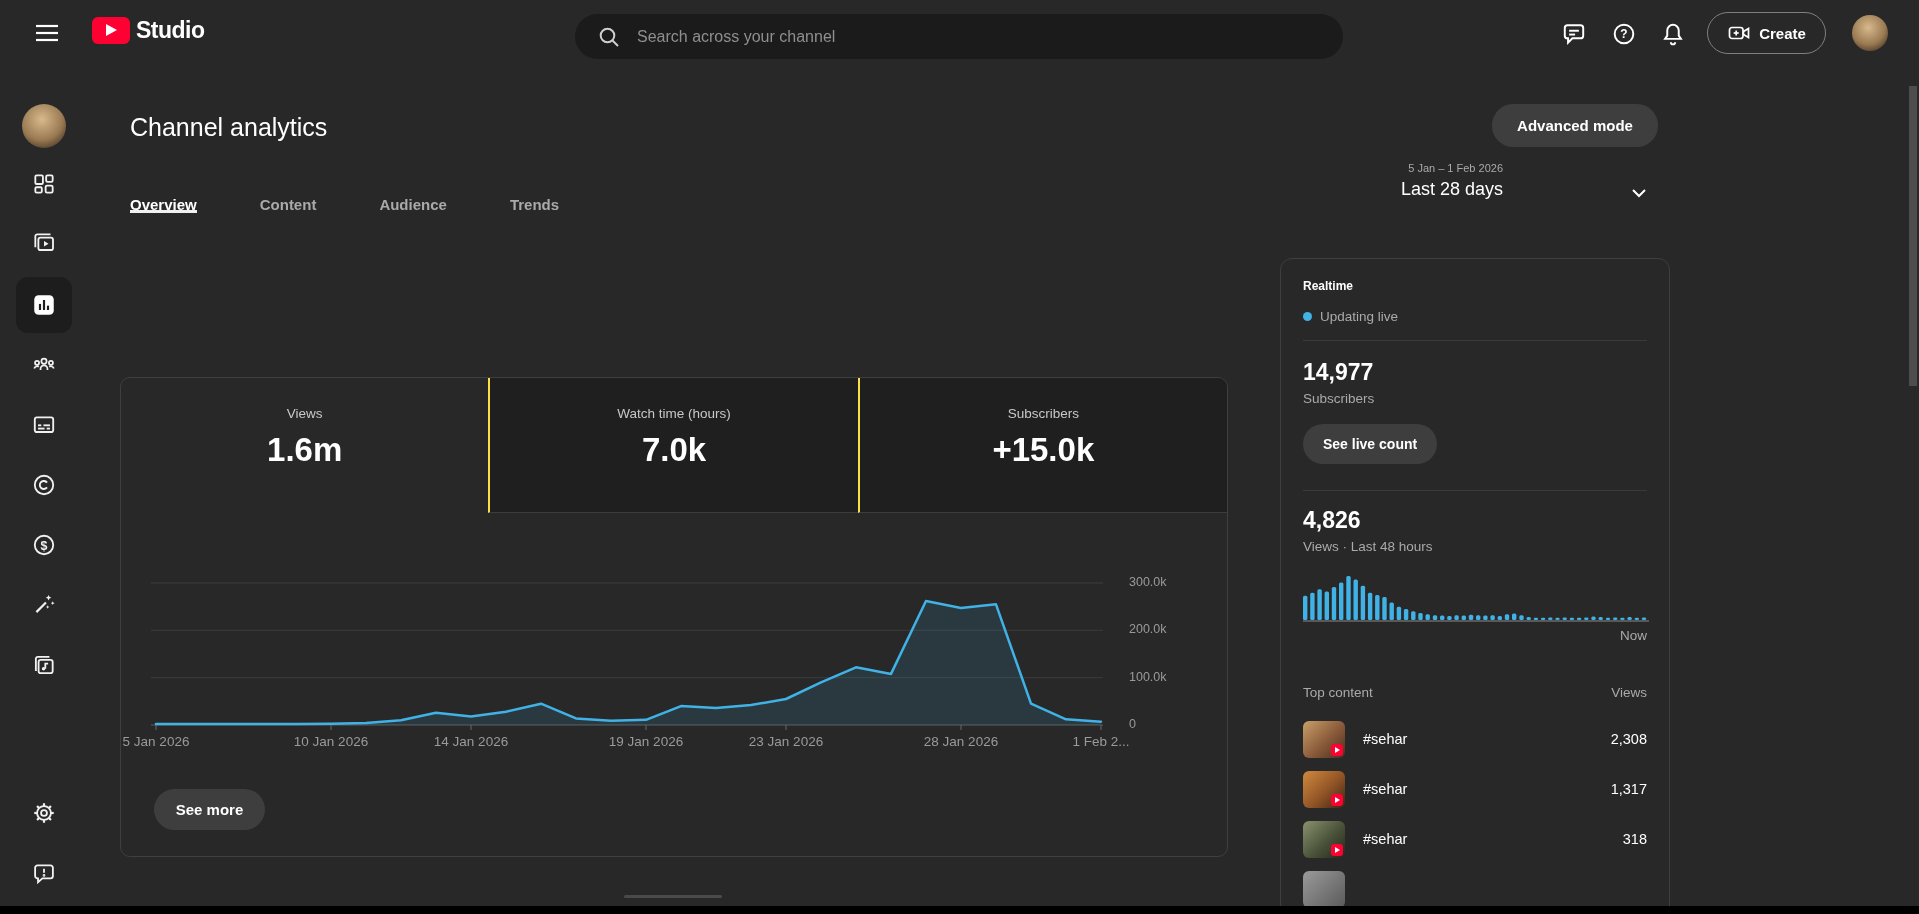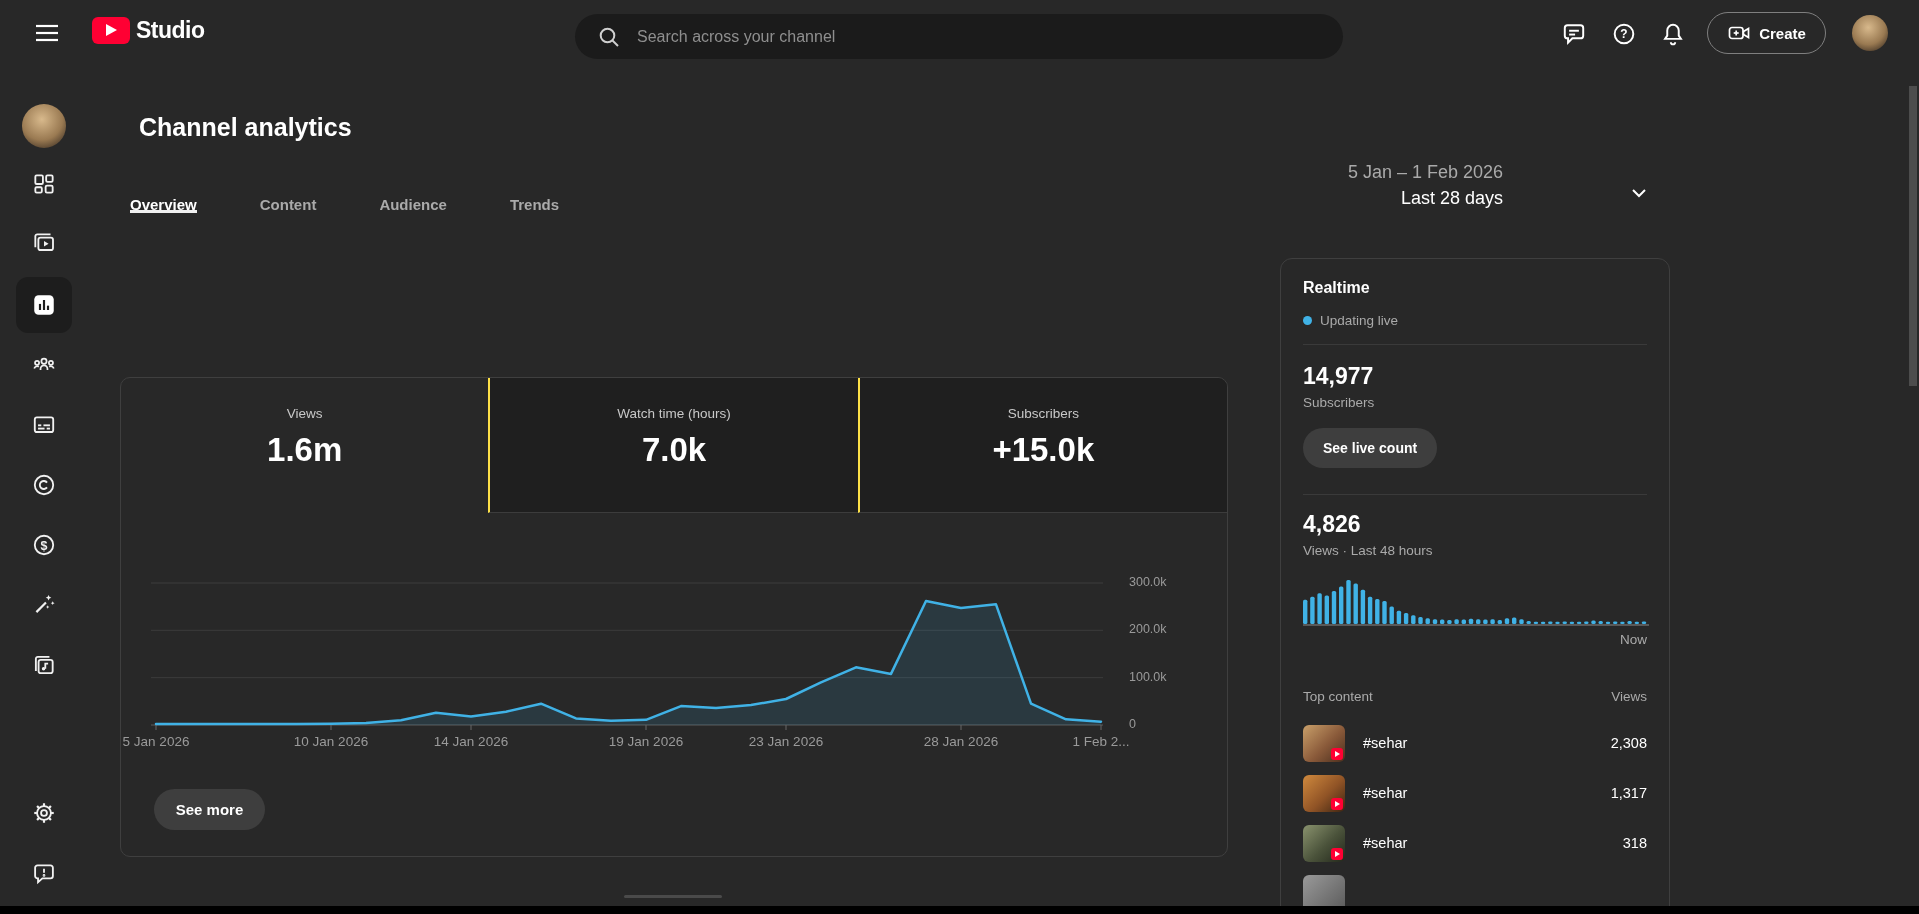--- a/index.html
+++ b/index.html
@@ -25,26 +25,26 @@
       font-size:15px;font-weight:bold;color:#fff;box-sizing:border-box;}
   .avatar{border-radius:50%;background:radial-gradient(circle at 45% 35%,#d8b98c,#9a7a52 55%,#4a3a2a 85%,#2c2620);}
   .avatar.top{position:absolute;left:1852px;top:15px;width:36px;height:36px;cursor:pointer;}
   
   .sidebar{position:absolute;left:0;top:66px;width:89px;height:848px;background:#282828;z-index:20;}
   .side-item{position:absolute;left:16px;width:56px;height:56px;border-radius:12px;display:flex;
       align-items:center;justify-content:center;cursor:pointer;}
   .side-item.active{background:#1d1d1d;}
   .avatar.side{width:44px;height:44px;}
   
-  .page-title{position:absolute;left:130px;top:113px;font-size:25px;font-weight:bold;margin-left:9px;}
+  .page-title{position:absolute;left:130px;top:113px;font-size:25px;font-weight:normal;}
   .pill-btn{background:#3e3e3e;border:none;border-radius:21px;color:#fff;font-weight:bold;
       font-size:15px;font-family:inherit;cursor:pointer;}
   .adv-btn{position:absolute;left:1492px;top:104px;width:166px;height:43px;}
   .daterange{position:absolute;left:1270px;top:162px;width:233px;text-align:right;cursor:pointer;}
-  .daterange .sub{font-size:18px;color:#aaa;}
+  .daterange .sub{font-size:11px;color:#aaa;}
   .daterange .main{font-size:18px;color:#fff;margin-top:5px;}
   .chev{position:absolute;left:1628px;top:182px;cursor:pointer;}
   .tabs{position:absolute;left:130px;top:196px;display:flex;gap:63px;}
   .tab{font-size:15px;font-weight:bold;color:#aaa;cursor:pointer;position:relative;}
   .tab.active{color:#fff;}
   .tab.active:after{content:"";position:absolute;left:0;right:0;bottom:0;height:3px;background:#f1f1f1;}
   
   .headline{position:absolute;left:120px;top:280px;width:1108px;text-align:center;
       font-size:31px;font-weight:bold;letter-spacing:-0.3px;}
   .chart-card{position:absolute;left:120px;top:377px;width:1108px;height:480px;border:1px solid #3f3f3f;
@@ -57,21 +57,21 @@
   .metric .mlabel{font-size:13.5px;color:#c8c8c8;}
   .metric .mvalue{font-size:33px;font-weight:bold;margin-top:10px;}
   .main-chart{position:absolute;left:0;top:0;pointer-events:none;}
   .ylab{position:absolute;left:1008px;font-size:12.5px;color:#9a9a9a;}
   .xlab{position:absolute;top:356px;font-size:13.5px;color:#9a9a9a;transform:translateX(-50%);white-space:nowrap;}
   .see-more{position:absolute;left:33px;top:411px;width:111px;height:41px;}
   .next-card-peek{position:absolute;left:624px;top:895px;width:98px;height:3px;background:#4a4a4a;border-radius:2px;}
   
   .rt-panel{position:absolute;left:1280px;top:258px;width:390px;height:700px;border:1px solid #3f3f3f;
       border-radius:12px;box-sizing:border-box;padding:20px 22px;background:#282828;}
-  .rt-title{font-size:16px;font-weight:bold;}
+  .rt-title{font-size:12px;font-weight:bold;}
   .rt-status{display:flex;align-items:center;gap:8px;margin-top:16px;font-size:13.5px;color:#aaa;}
   .dot{width:9px;height:9px;border-radius:50%;}
   .rt-hr{border:none;border-top:1px solid #3a3a3a;margin:16px 0 0 0;}
   .rt-big{font-size:23px;font-weight:bold;margin-top:18px;}
   .rt-sub{font-size:13.5px;color:#aaa;margin-top:5px;}
   .live-btn{margin-top:18px;height:40px;padding:0 20px;font-size:14px;}
   .now-row{text-align:right;font-size:13.5px;color:#aaa;margin-top:4px;}
   .tc-head{display:flex;justify-content:space-between;font-size:13.5px;color:#aaa;margin-top:42px;}
   .tc-row{display:flex;align-items:center;height:50px;cursor:pointer;}
   .thumb{width:42px;height:37px;border-radius:6px;position:relative;flex:none;}
@@ -241,20 +241,21 @@
     <div class="side-item" style="top:779px;">
       <svg width="26" height="26" viewBox="0 0 24 24" fill="none" stroke="#f1f1f1" stroke-width="1.7">
           <path d="M6 5h12a2.2 2.2 0 0 1 2.2 2.2v7.6A2.2 2.2 0 0 1 18 17h-7.5L6.5 20.5V17H6a2.2 2.2 0 0 1-2.2-2.2V7.2A2.2 2.2 0 0 1 6 5z"></path>
           <line x1="12" y1="8" x2="12" y2="11.8"></line>
           <circle cx="12" cy="14.2" r="0.4" fill="#f1f1f1"></circle>
         </svg>
     </div>
   </div>
 
   <div class="page-title">Channel analytics</div>
+  <button class="pill-btn adv-btn">Advanced mode</button>
   <div class="daterange">
     <div class="sub">5 Jan – 1 Feb 2026</div>
     <div class="main">Last 28 days</div>
   </div>
   <div class="chev">
     <svg width="22" height="22" viewBox="0 0 22 22" fill="none" stroke="#fff" stroke-width="2">
         <polyline points="5,8 11,14 17,8"></polyline>
       </svg>
   </div>
   <div class="tabs">

